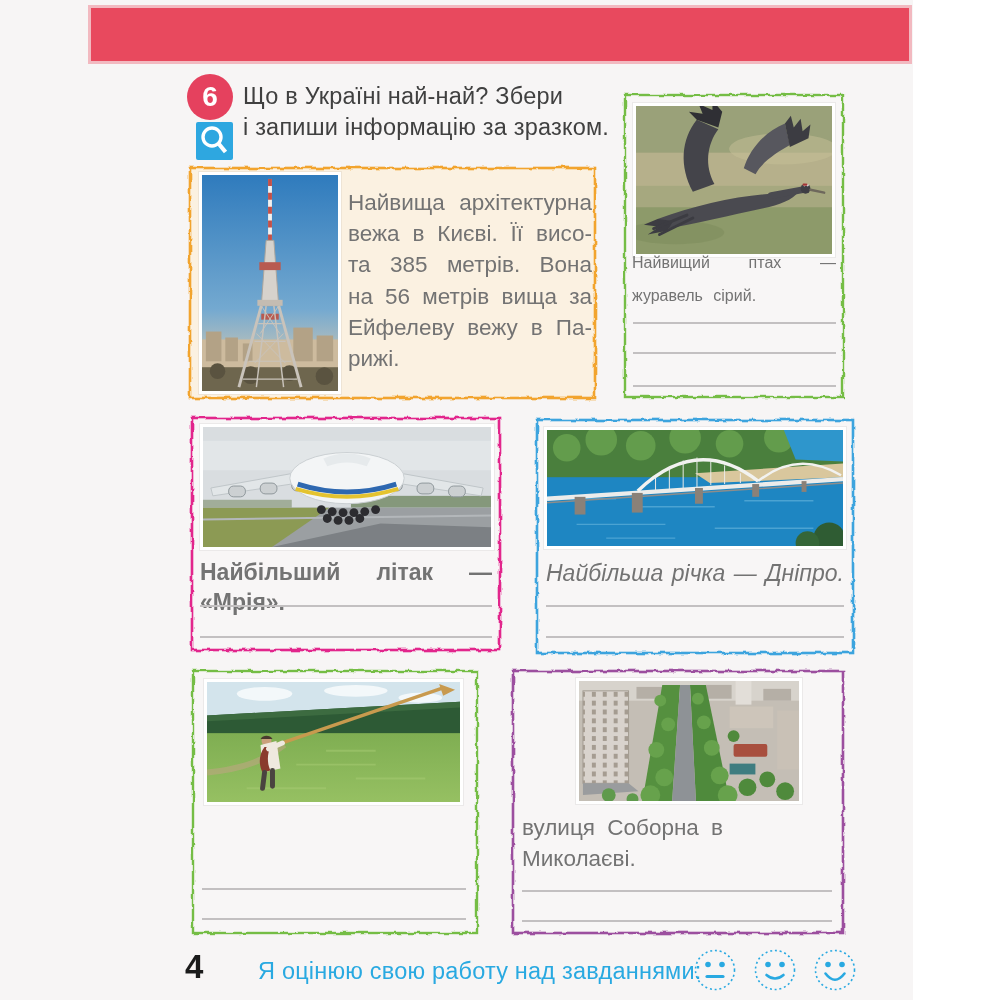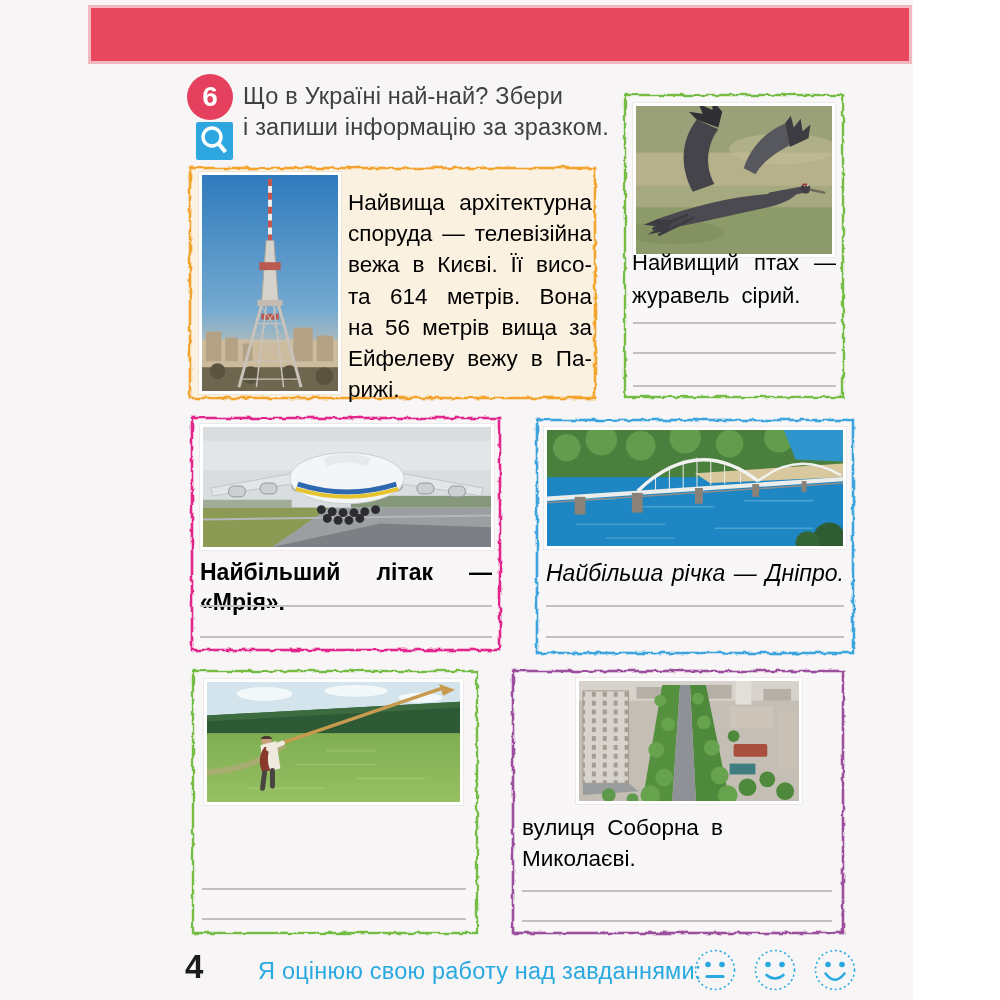--- a/index.html
+++ b/index.html
@@ -10,21 +10,21 @@
   .header-bar{position:absolute;left:88px;top:5px;width:818px;height:53px;
        background:#E8495E;border:3px solid #F2B9C0;}
   .badge{position:absolute;left:187px;top:74px;width:46px;height:46px;border-radius:50%;
        background:#E5415E;color:#fff;font-size:28px;font-weight:bold;text-align:center;line-height:46px;z-index:3;}
   .mag-tile{position:absolute;left:196px;top:122px;width:37px;height:38px;background:#2EA7E0;border-radius:2px;z-index:2;}
   .task-text{position:absolute;left:243px;top:81px;width:372px;color:#404040;font-size:23.5px;line-height:31px;letter-spacing:.2px;}
   .card{position:absolute;}
   .edge{position:absolute;left:0;top:0;width:100%;height:100%;}
   .photo{position:absolute;border:3px solid #ffffff;box-sizing:border-box;background:#fff;box-shadow:0 0 0 1px rgba(0,0,0,0.05);}
   .photo svg{display:block;width:100%;height:100%;}
-  .caption{position:absolute;color:#000000;}
+  .caption{position:absolute;color:#737373;}
   .jl{text-align:justify;text-align-last:justify;}
   .wsp{word-spacing:6px;}
   .wline{position:absolute;height:0;border-top:2px solid #C3C0C1;}
   .pagenum{position:absolute;left:185px;top:948px;font-size:33px;font-weight:bold;color:#1b1b1b;}
   .footer-prompt{position:absolute;left:258px;top:958px;font-size:23.5px;color:#29A9E1;letter-spacing:.2px;}
   .smiley{position:absolute;top:947px;width:46px;height:46px;}
 </style>
 </head>
 <body>
 
@@ -103,23 +103,22 @@
           <path d="M66 132 L56 214" stroke-width="1.5"></path>
           <path d="M74 132 L84 214" stroke-width="1.5"></path>
           <path d="M58 150 L82 150 M54 168 L86 168 M48 188 L92 188 M42 206 L98 206" stroke-width="1.2"></path>
           <path d="M61 132 L80 160 M79 132 L60 160 M56 160 L86 190 M84 160 L54 190" stroke-width="1"></path>
         </g>
       </g>
     </svg>
   </div>
   <div class="caption" style="left:163px;top:24px;width:244px;font-size:22.5px;line-height:31.2px;">
     <div class="jl">Найвища архітектурна</div>
-    <div class="jl">споруда — телевізійна</div>
     <div class="jl">вежа в Києві. Її висо-</div>
-    <div class="jl">та 614 метрів. Вона</div>
+    <div class="jl">та 385 метрів. Вона</div>
     <div class="jl">на 56 метрів вища за</div>
     <div class="jl">Ейфелеву вежу в Па-</div>
     <div>рижі.</div>
   </div>
 </div>
 
 <div class="card" style="left:620px;top:90px;width:228px;height:312px;">
   <svg class="edge" viewBox="0 0 228 312" preserveAspectRatio="none">
     <rect x="5" y="5" width="218" height="302" fill="#F8F6F6" stroke="#74BD45" stroke-width="2.4" filter="url(#squiggle)"></rect>
   </svg>
@@ -140,21 +139,21 @@
         <path d="M22 116 l-14 6 16 2 -12 8 20 -4 6 -10 Z" fill="#3c3c42"></path>
         <path d="M138 92 L170 86" stroke="#4a4a50" stroke-width="7" stroke-linecap="round" fill="none"></path>
         <circle cx="173" cy="85" r="5" fill="#3e3e44"></circle>
         <path d="M171 82 a4 4 0 0 1 5 0" stroke="#e9e9e9" stroke-width="2" fill="none"></path>
         <rect x="170" y="79.5" width="5" height="2.5" rx="1" fill="#a23535"></rect>
         <path d="M178 86 L192 89" stroke="#6e685c" stroke-width="2.5" stroke-linecap="round"></path>
         <path d="M52 112 L18 126 M58 115 L24 132" stroke="#3c3c42" stroke-width="3" stroke-linecap="round"></path>
       </g>
     </svg>
   </div>
-  <div class="caption" style="left:12px;top:156px;width:204px;font-size:22px;line-height:33px;">
+  <div class="caption" style="left:12px;top:156px;width:204px;font-size:16px;line-height:33px;">
     <div class="jl">Найвищий птах —</div>
     <div class="wsp">журавель сірий.</div>
   </div>
   <div class="wline" style="left:13px;top:232px;width:203px;"></div>
   <div class="wline" style="left:13px;top:262px;width:203px;"></div>
   <div class="wline" style="left:13px;top:295px;width:203px;"></div>
 </div>
 
 <div class="card" style="left:187px;top:413px;width:318px;height:242px;font-weight:bold;">
   <svg class="edge" viewBox="0 0 318 242" preserveAspectRatio="none">

